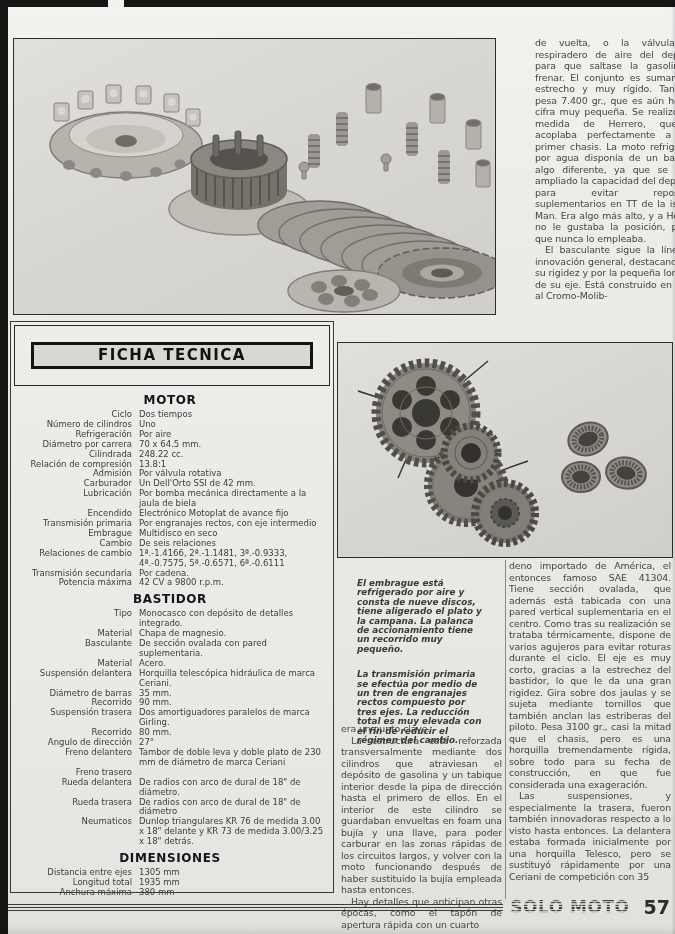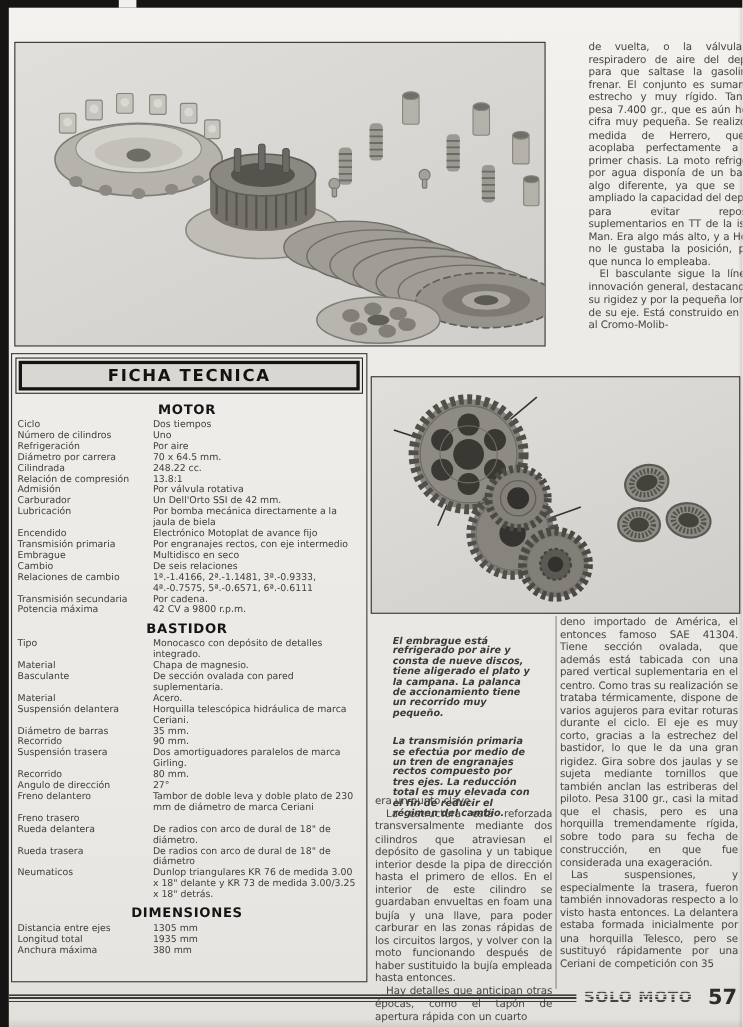--- a/index.html
+++ b/index.html
@@ -34,35 +34,35 @@
 
   .caption-col{position:absolute;left:341px;top:563px;width:160px;
     font-size:8.8px;line-height:9.4px;font-weight:bold;font-style:italic;
     color:#3b3a37;text-align:left;}
   .caption-col p{margin:16px;}
 
   .v-rule{position:absolute;left:505px;top:560px;width:1px;height:339px;background:#8a8883;}
 
   #ficha{position:absolute;left:10px;top:321px;width:322px;height:570px;
     border:1px solid #3a3936;background:rgba(255,255,255,0.12);}
-  .ficha-header-outer{margin:3px 3px 0 3px;border:1px solid #2b2a27;padding:2px;}
+  .ficha-header-outer{margin:3px 3px 0 3px;border:1px solid #2b2a27;padding:16px;}
   .ficha-header-inner{border:3px solid #151412;background:#d9d7d2;text-align:center;
     font-weight:bold;font-size:15px;letter-spacing:1.5px;padding:1px 0 2px;color:#121211;}
   .ficha-body{padding:3px 9px 0 5px;}
   .section-heading{text-align:center;font-weight:bold;font-size:12px;color:#151514;
     margin:4px 0 3px;letter-spacing:0.6px;}
   .spec-row{display:flex;font-size:8.5px;line-height:9.9px;color:#3e3d3a;}
-  .spec-label{width:116px;flex:none;}
+  .spec-label{width:116px;text-align:right;flex:none;}
   .spec-value{flex:1;padding-left:7px;}
 
   .footer{position:absolute;left:8px;top:898px;width:662px;height:18px;
     display:flex;align-items:center;}
   .footer-rule{flex:1;height:7px;
     background:repeating-linear-gradient(180deg,#3c3b38 0px,#3c3b38 1.4px,rgba(0,0,0,0) 1.4px,rgba(0,0,0,0) 2.8px);}
-  .footer-logo{margin-left:7px;font-weight:900;font-size:14px;letter-spacing:0.5px;
+  .footer-logo{margin-left:7px;font-weight:900;font-size:17px;letter-spacing:0.5px;
     color:#75736f;
     background:repeating-linear-gradient(180deg,#45443f 0px,#45443f 1.3px,#c7c5c0 1.3px,#c7c5c0 2.6px);
     -webkit-background-clip:text;background-clip:text;-webkit-text-fill-color:transparent;}
   .footer-page{margin-left:14px;font-weight:bold;font-size:19px;color:#2e2d2a;}
 </style>
 </head>
 <body>
 
 <div class="page">
   <div class="topbar">

